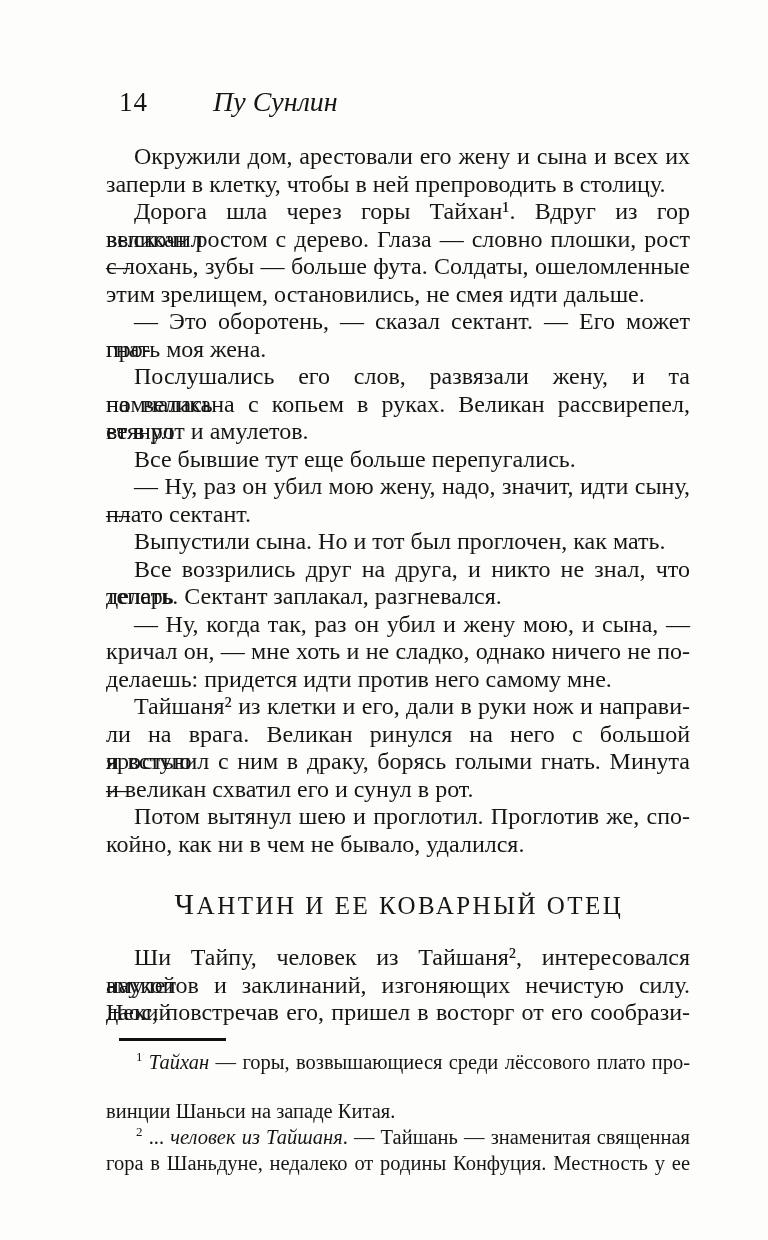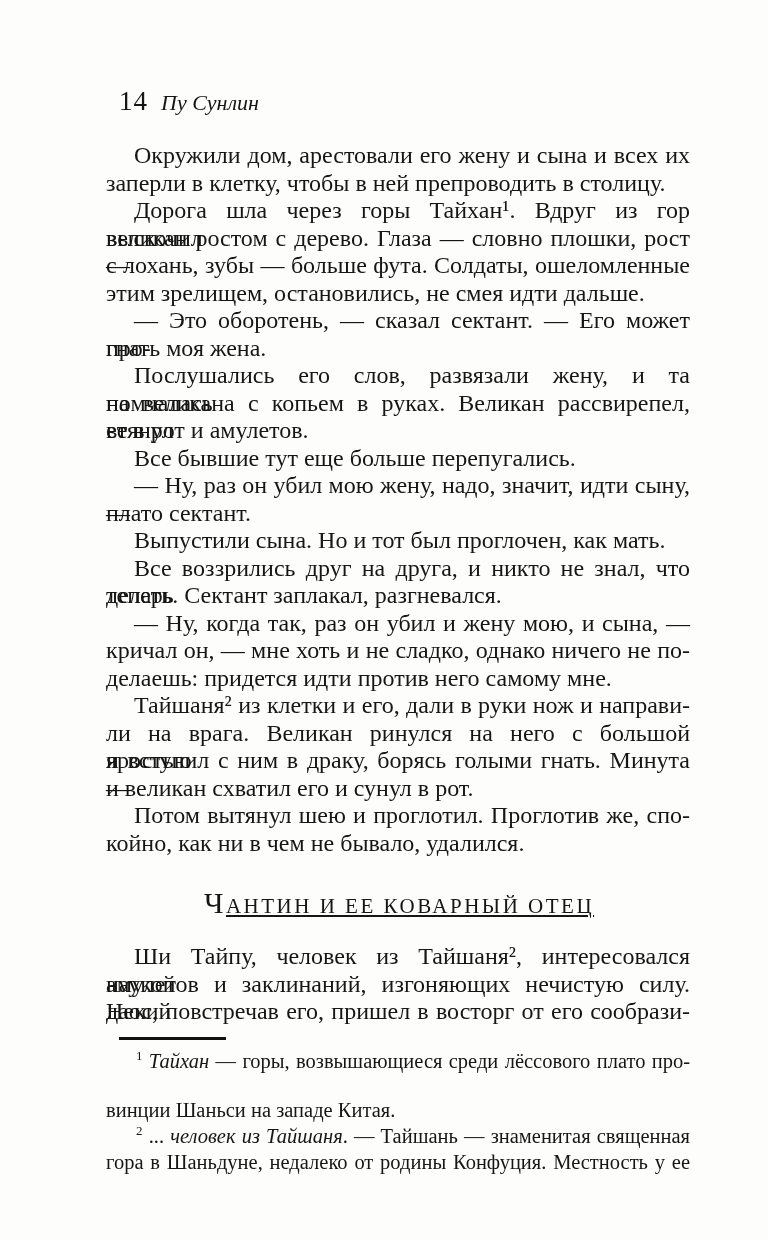--- a/index.html
+++ b/index.html
@@ -16,29 +16,30 @@
     width: 768px;
     height: 1240px;
     padding: 86px 76px 0 106px;
   }
   
   .running-head {
     display: flex;
     align-items: baseline;
     margin-left: 13px;
     margin-bottom: 25px;
+    gap: 36px;
   }
   .page-num {
     font-size: 27px;
     letter-spacing: 1px;
   }
   .running-title {
     font-style: italic;
-    font-size: 22px;
-    margin-left: 13px;
+    font-size: 28px;
+    margin-left: 29px;
   }
   
   .text-block { width: 584px; }
   .para { margin: 0; }
   .line {
     font-size: 24px;
     line-height: 27.5px;
     text-align: justify;
     text-align-last: justify;
     white-space: normal;
@@ -54,24 +55,23 @@
     margin-bottom: 23px;
     height: 34px;
     line-height: 34px;
     white-space: nowrap;
   }
   .section-heading .lead-cap {
     font-size: 30px;
     letter-spacing: 2.5px;
   }
   .section-heading .rest-caps {
-    font-size: 21px;
+    font-size: 25px;
     text-transform: uppercase;
     letter-spacing: 2.5px;
-    text-decoration: underline;
   }
   
   .footnote-sep {
     width: 107px;
     height: 3px;
     background: #111;
     margin: 11px 0 9px 13px;
     border: none;
   }
   .footnotes { width: 584px; }

